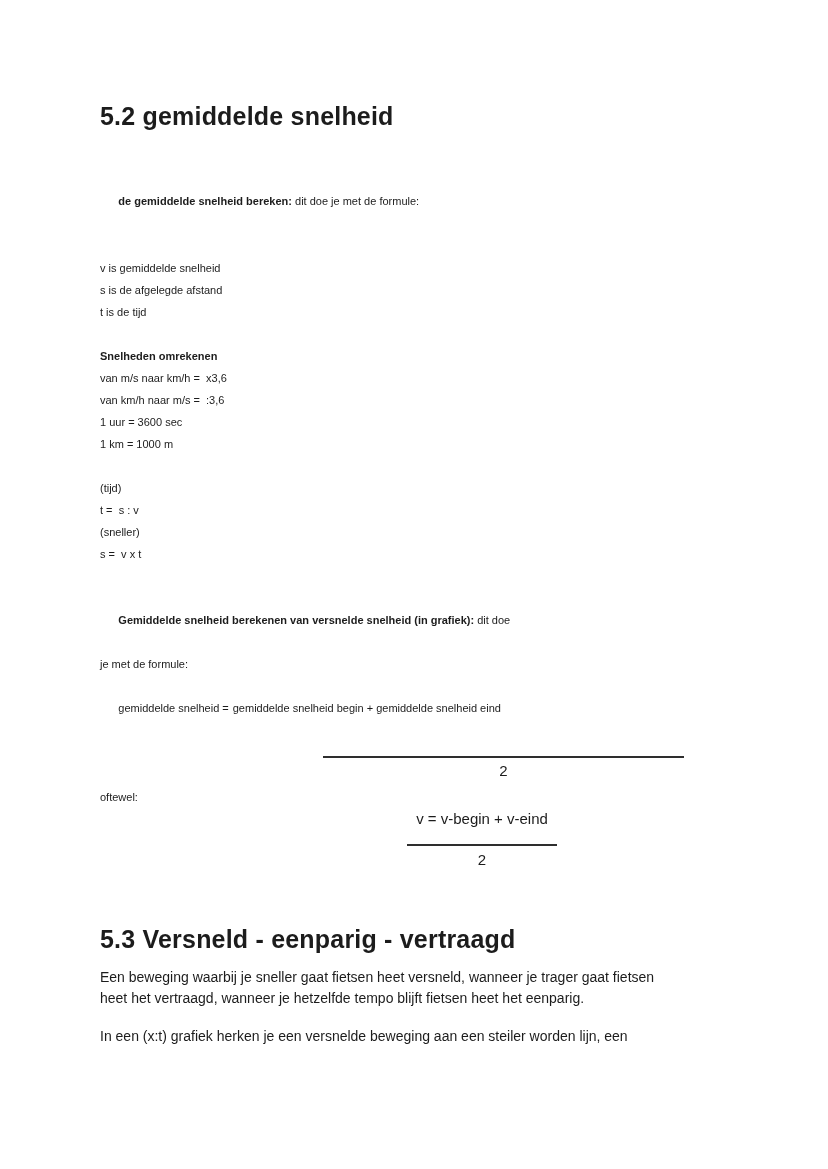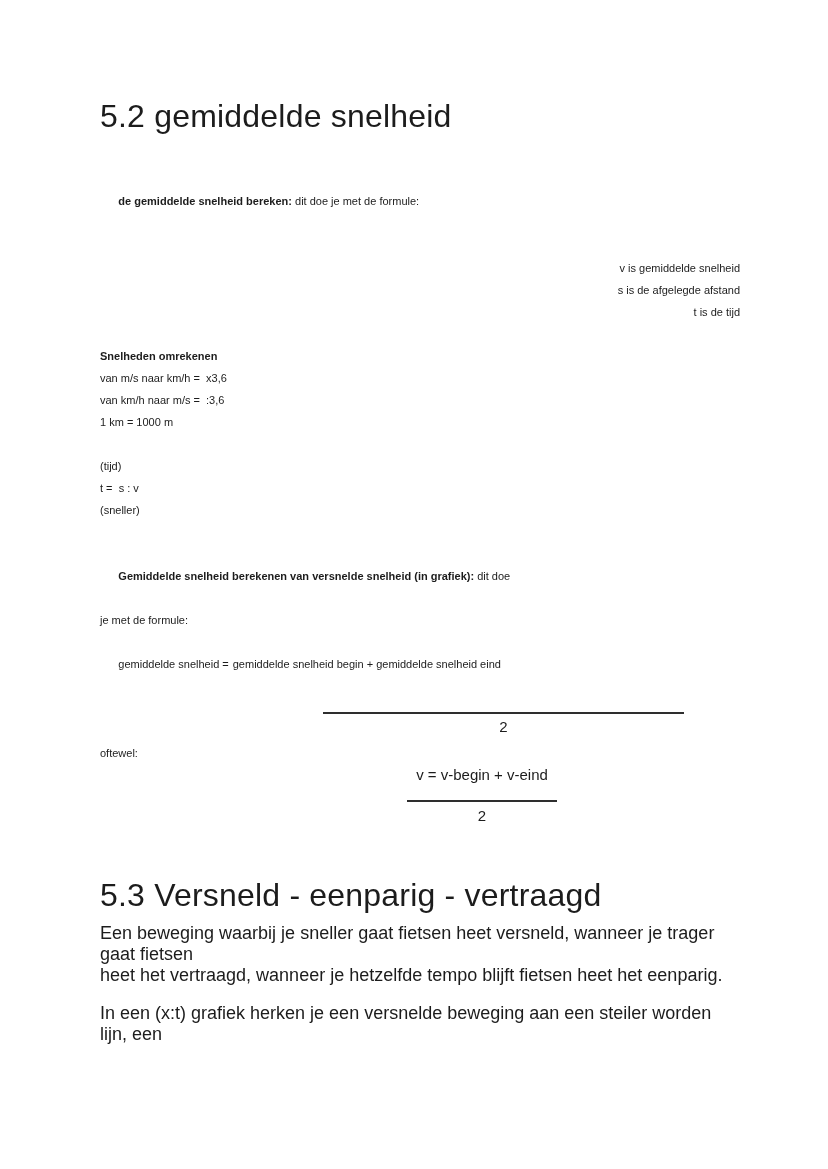--- a/index.html
+++ b/index.html
@@ -12,38 +12,38 @@
     font-family: "Liberation Sans", sans-serif;
     color: #1c1c1c;
   }
   .content {
     position: absolute;
     left: 100px;
     top: 0;
     width: 640px;
   }
   .h-large {
-    font-size: 32px;
-    font-weight: 400;
+    font-size: 25px;
+    font-weight: 700;
     line-height: 30px;
     letter-spacing: 0.2px;
     white-space: pre-wrap;
   }
   #heading-52 { margin-top: 101px; }
   #heading-53 { margin-top: 53px; }
 
   .line, .tline {
     font-size: 11px;
     line-height: 22px;
     white-space: pre-wrap;
   }
   .bold { font-weight: 700; }
 
   #block-formula-intro { margin-top: 37px; }
-  #block-definitions   { margin-top: 23px; text-align: right; }
+  #block-definitions   { margin-top: 23px; }
   #block-omrekenen     { margin-top: 22px; }
   #block-afstand-tijd  { margin-top: 22px; }
   #block-grafiek       { margin-top: 22px; }
 
   .formula-numerator-inline { margin-left: 4px; }
 
   .fraction1-wrap {
     margin-top: 15px;
     margin-left: 223px;
     width: 361px;
@@ -65,21 +65,21 @@
   .fraction2-wrap .frac-bar { margin-top: 14px; }
   .fraction2-wrap .frac-den { margin-top: 3px; }
   .frac-num, .frac-den {
     font-size: 15px;
     line-height: 22px;
     white-space: pre-wrap;
   }
   #line-oftewel { margin-top: 4px; }
 
   .para { margin-top: 13px; }
-  .para .tline { line-height: 21px; font-size: 18px; }
+  .para .tline { line-height: 21px; font-size: 14px; }
   #paragraph-2 { margin-top: 17px; }
 </style>
 </head>
 <body>
 
 <div class="content">
 
   <div class="h-large" id="heading-52">5.2 gemiddelde snelheid</div>
 
   <div id="block-formula-intro">
@@ -92,29 +92,31 @@
       <div class="tline">v is gemiddelde snelheid</div>
       <div class="tline">s is de afgelegde afstand</div>
       <div class="tline">t is de tijd</div>
     </div>
 
   <div id="block-omrekenen">
     <div class="line bold">Snelheden omrekenen</div>
     <div>
         <div class="tline">van m/s naar km/h =  x3,6</div>
         <div class="tline">van km/h naar m/s =  :3,6</div>
+        <div class="tline">1 uur = 3600 sec</div>
         <div class="tline">1 km = 1000 m</div>
       </div>
   </div>
 
   <div id="block-afstand-tijd">
     <div>
         <div class="tline">(tijd)</div>
         <div class="tline">t =  s : v</div>
         <div class="tline">(sneller)</div>
+        <div class="tline">s =  v x t</div>
       </div>
   </div>
 
   <div id="block-grafiek">
     <div class="line">
       <span class="bold">Gemiddelde snelheid berekenen van versnelde snelheid (in grafiek):</span><span> dit doe</span>
     </div>
     <div class="line">je met de formule:</div>
     <div class="line">
       <span>gemiddelde snelheid =</span><span class="formula-numerator-inline">gemiddelde snelheid begin + gemiddelde snelheid eind</span>

